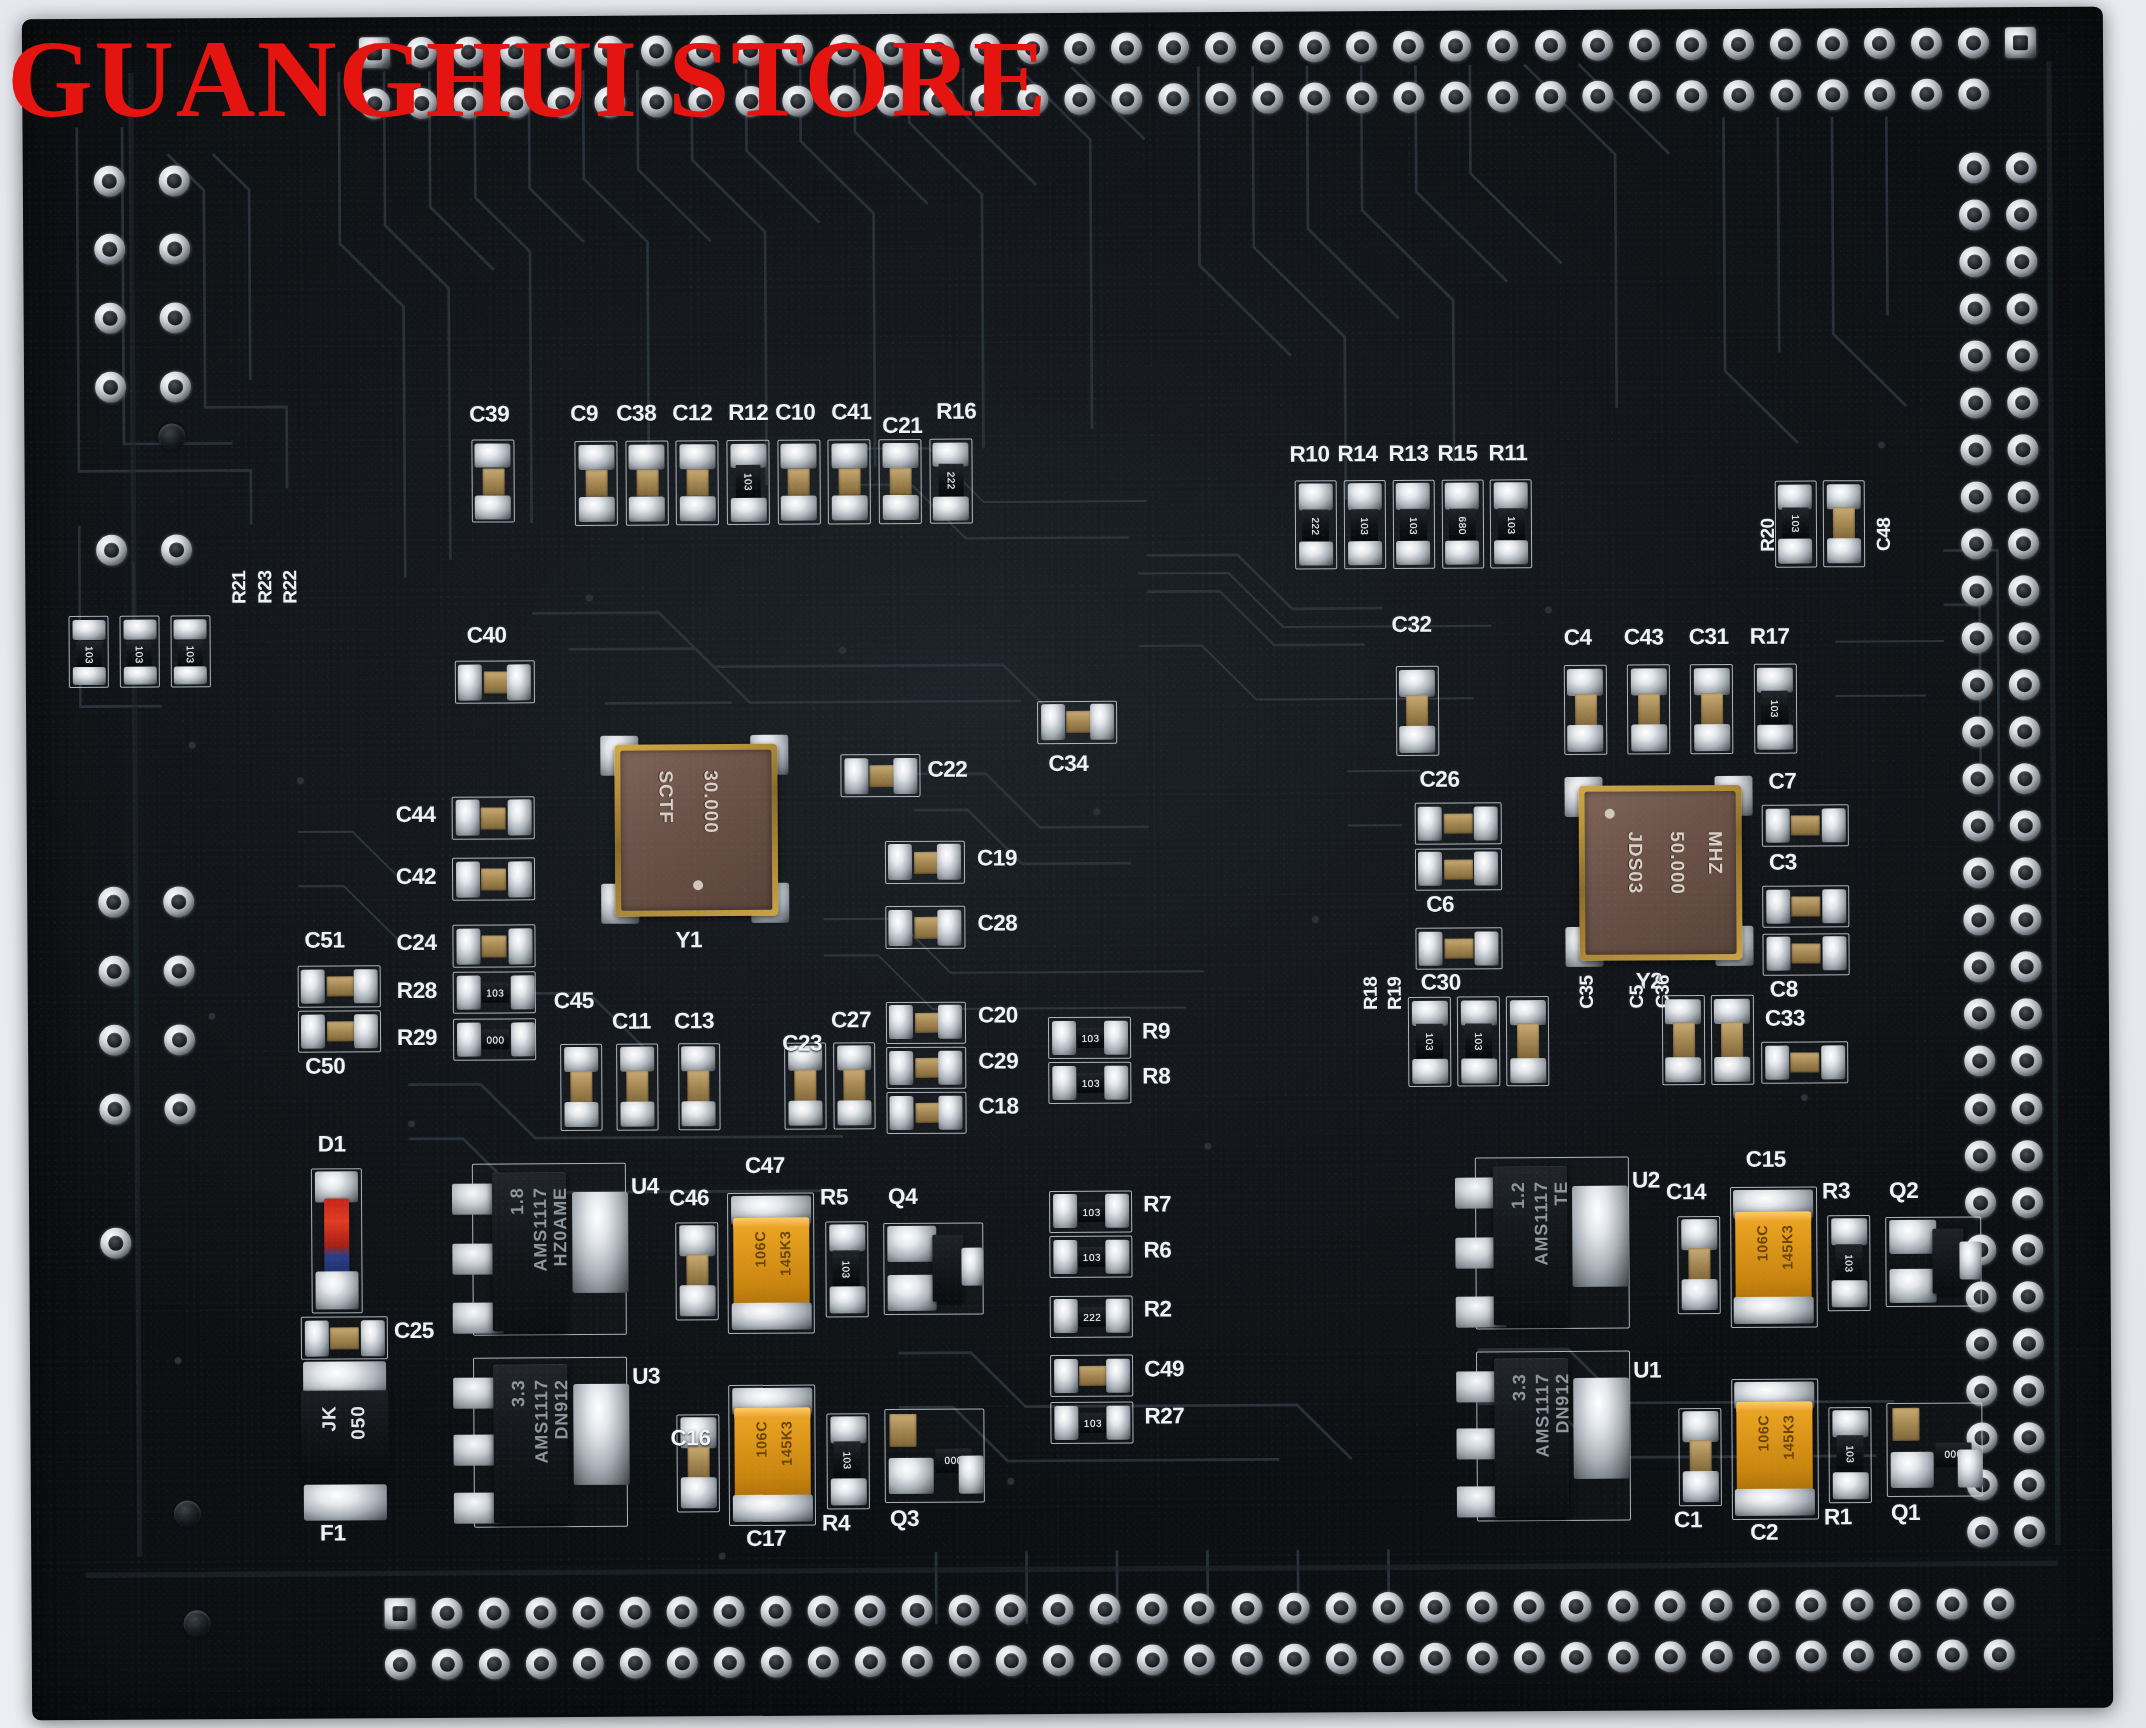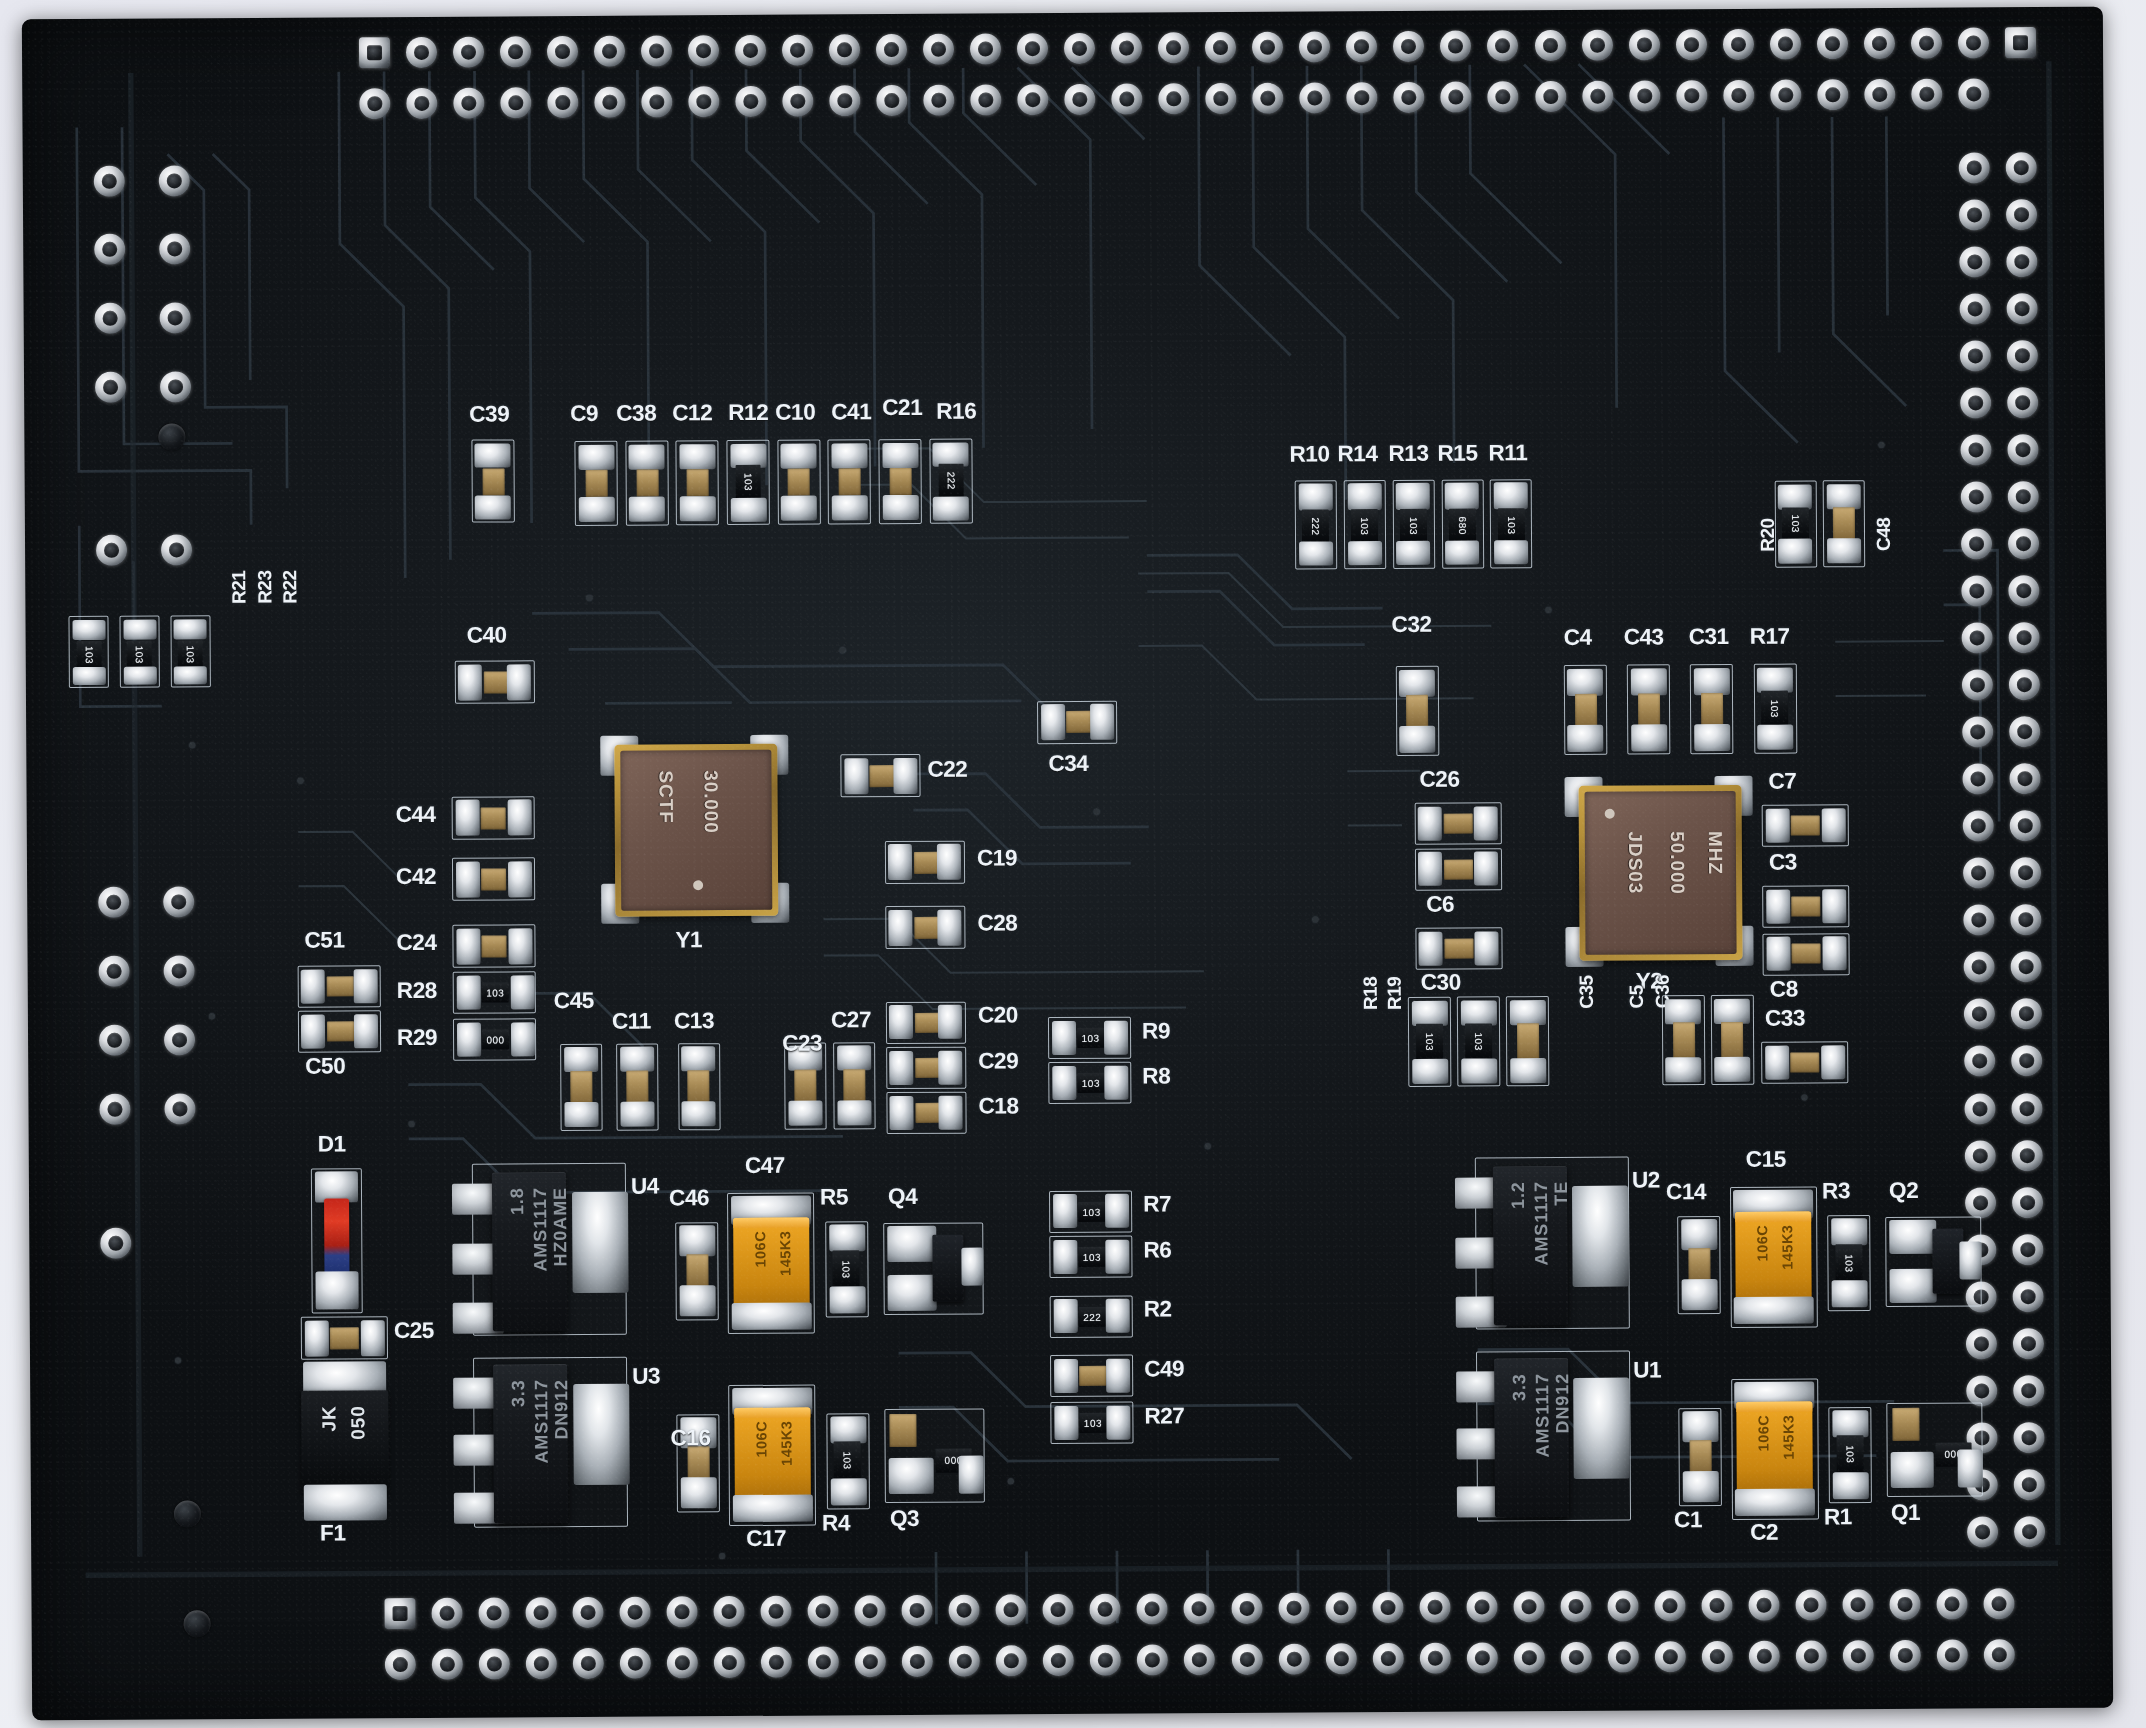--- a/index.html
+++ b/index.html
@@ -604,21 +604,21 @@
       <div class="solder" style="left:450px;top:479px;width:36px;height:23.5px"></div>
     </div>
 
     <div>
       <div class="silk" style="left:546px;top:387px">C9</div>
       <div class="silk" style="left:592px;top:387px">C38</div>
       <div class="silk" style="left:648px;top:387px">C12</div>
       <div class="silk" style="left:704px;top:387px">R12</div>
       <div class="silk" style="left:751px;top:387px">C10</div>
       <div class="silk" style="left:807px;top:387px">C41</div>
-      <div class="silk" style="left:858px;top:383px">C21</div>
+      <div class="silk" style="left:858px;top:401px">C21</div>
       <div class="silk" style="left:912px;top:387px">R16</div>
 
       <div class="fp" style="left:550px;top:425px;width:43px;height:85px"></div>
       <div class="solder" style="left:554px;top:429px;width:36px;height:25px"></div>
       <div class="cap-body" style="left:561px;top:454px;width:22px;height:27px"></div>
       <div class="solder" style="left:554px;top:481px;width:36px;height:25px"></div>
 
       <div class="fp" style="left:601px;top:425px;width:43px;height:85px"></div>
       <div class="solder" style="left:604px;top:429px;width:36px;height:25px"></div>
       <div class="cap-body" style="left:612px;top:454px;width:22px;height:27px"></div>
@@ -1211,15 +1211,16 @@
       <div class="via" style="left:977px;top:1465px"></div>
       <div class="via" style="left:688px;top:1538px"></div>
       <div class="via" style="left:1854px;top:434px"></div>
       <div class="via" style="left:163px;top:724px"></div>
       <div class="via" style="left:181px;top:995px"></div>
       <div class="via" style="left:145px;top:1339px"></div>
     </div>
 
   </div>
 
+  <div id="watermark">GUANGHUI STORE</div>
 
 </div>
 
 
 </body></html>

